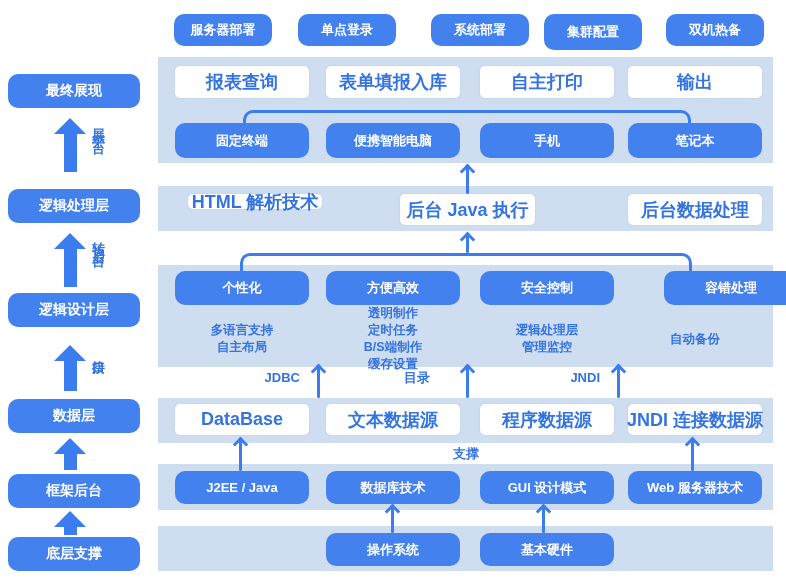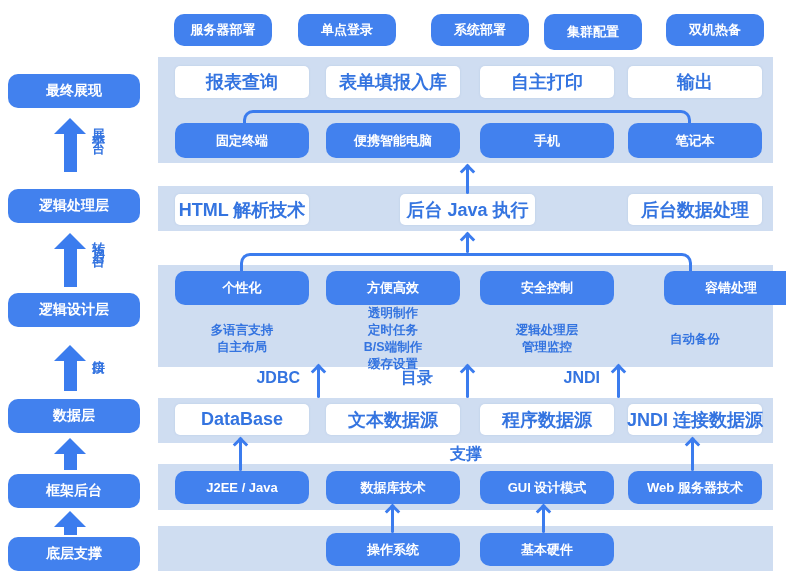--- a/index.html
+++ b/index.html
@@ -20,21 +20,21 @@
   .wbox{position:absolute;background:#fff;color:var(--bluetext);font-weight:bold;
         font-size:18px;border-radius:5px;display:flex;align-items:center;
         justify-content:center;white-space:nowrap;box-shadow:0 0 2px rgba(120,150,200,.25);}
   .side{position:absolute;left:8px;width:132px;height:34px;background:var(--primary);
         color:#ffffff;font-weight:bold;font-size:14px;border-radius:10px;display:flex;
         align-items:center;justify-content:center;}
 
   .detail{position:absolute;width:134px;text-align:center;color:var(--bluetext);
           font-weight:bold;font-size:12.5px;line-height:17px;}
 
-  .conn-label{position:absolute;color:var(--bluetext);font-weight:bold;font-size:16px;
+  .conn-label{position:absolute;color:var(--bluetext);font-weight:bold;font-size:13px;
               height:16px;line-height:16px;}
 
   .bracket{position:absolute;border:3px solid var(--arrow);border-bottom:none;
            border-radius:10px 10px 0 0;box-sizing:border-box;}
 
   .thin-arrow{position:absolute;width:14px;}
   .thin-arrow::after{content:"";position:absolute;left:5.5px;top:3px;bottom:0;width:3px;
                      background:var(--arrow);border-radius:2px;}
   .thin-arrow::before{content:"";position:absolute;left:2px;top:2px;width:8px;height:8px;
                       border-left:3px solid var(--arrow);border-top:3px solid var(--arrow);
@@ -74,21 +74,21 @@
   <div class="wbox" style="left:175px;top:66px;width:134px;height:32px;">报表查询</div>
   <div class="wbox" style="left:326px;top:66px;width:134px;height:32px;">表单填报入库</div>
   <div class="wbox" style="left:480px;top:66px;width:134px;height:32px;">自主打印</div>
   <div class="wbox" style="left:628px;top:66px;width:134px;height:32px;">输出</div>
 
   <div class="pill" style="left:175px;top:123px;width:134px;height:35px;">固定终端</div>
   <div class="pill" style="left:326px;top:123px;width:134px;height:35px;">便携智能电脑</div>
   <div class="pill" style="left:480px;top:123px;width:134px;height:35px;">手机</div>
   <div class="pill" style="left:628px;top:123px;width:134px;height:35px;">笔记本</div>
 
-  <div class="wbox" style="left:175px;top:194px;width:134px;height:31px;">HTML 解析技术</div>
+  <div class="wbox" style="left:188px;top:194px;width:134px;height:15px;">HTML 解析技术</div>
   <div class="wbox" style="left:400px;top:194px;width:135px;height:31px;">后台 Java 执行</div>
   <div class="wbox" style="left:628px;top:194px;width:134px;height:31px;">后台数据处理</div>
 
   <div class="pill" style="left:175px;top:271px;width:134px;height:34px;">个性化</div>
   <div class="pill" style="left:326px;top:271px;width:134px;height:34px;">方便高效</div>
   <div class="pill" style="left:480px;top:271px;width:134px;height:34px;">安全控制</div>
   <div class="pill" style="left:664px;top:271px;width:134px;height:34px;">容错处理</div>
 
   <div class="detail" style="left:175px;top:322px;">
     <div>多语言支持</div>

